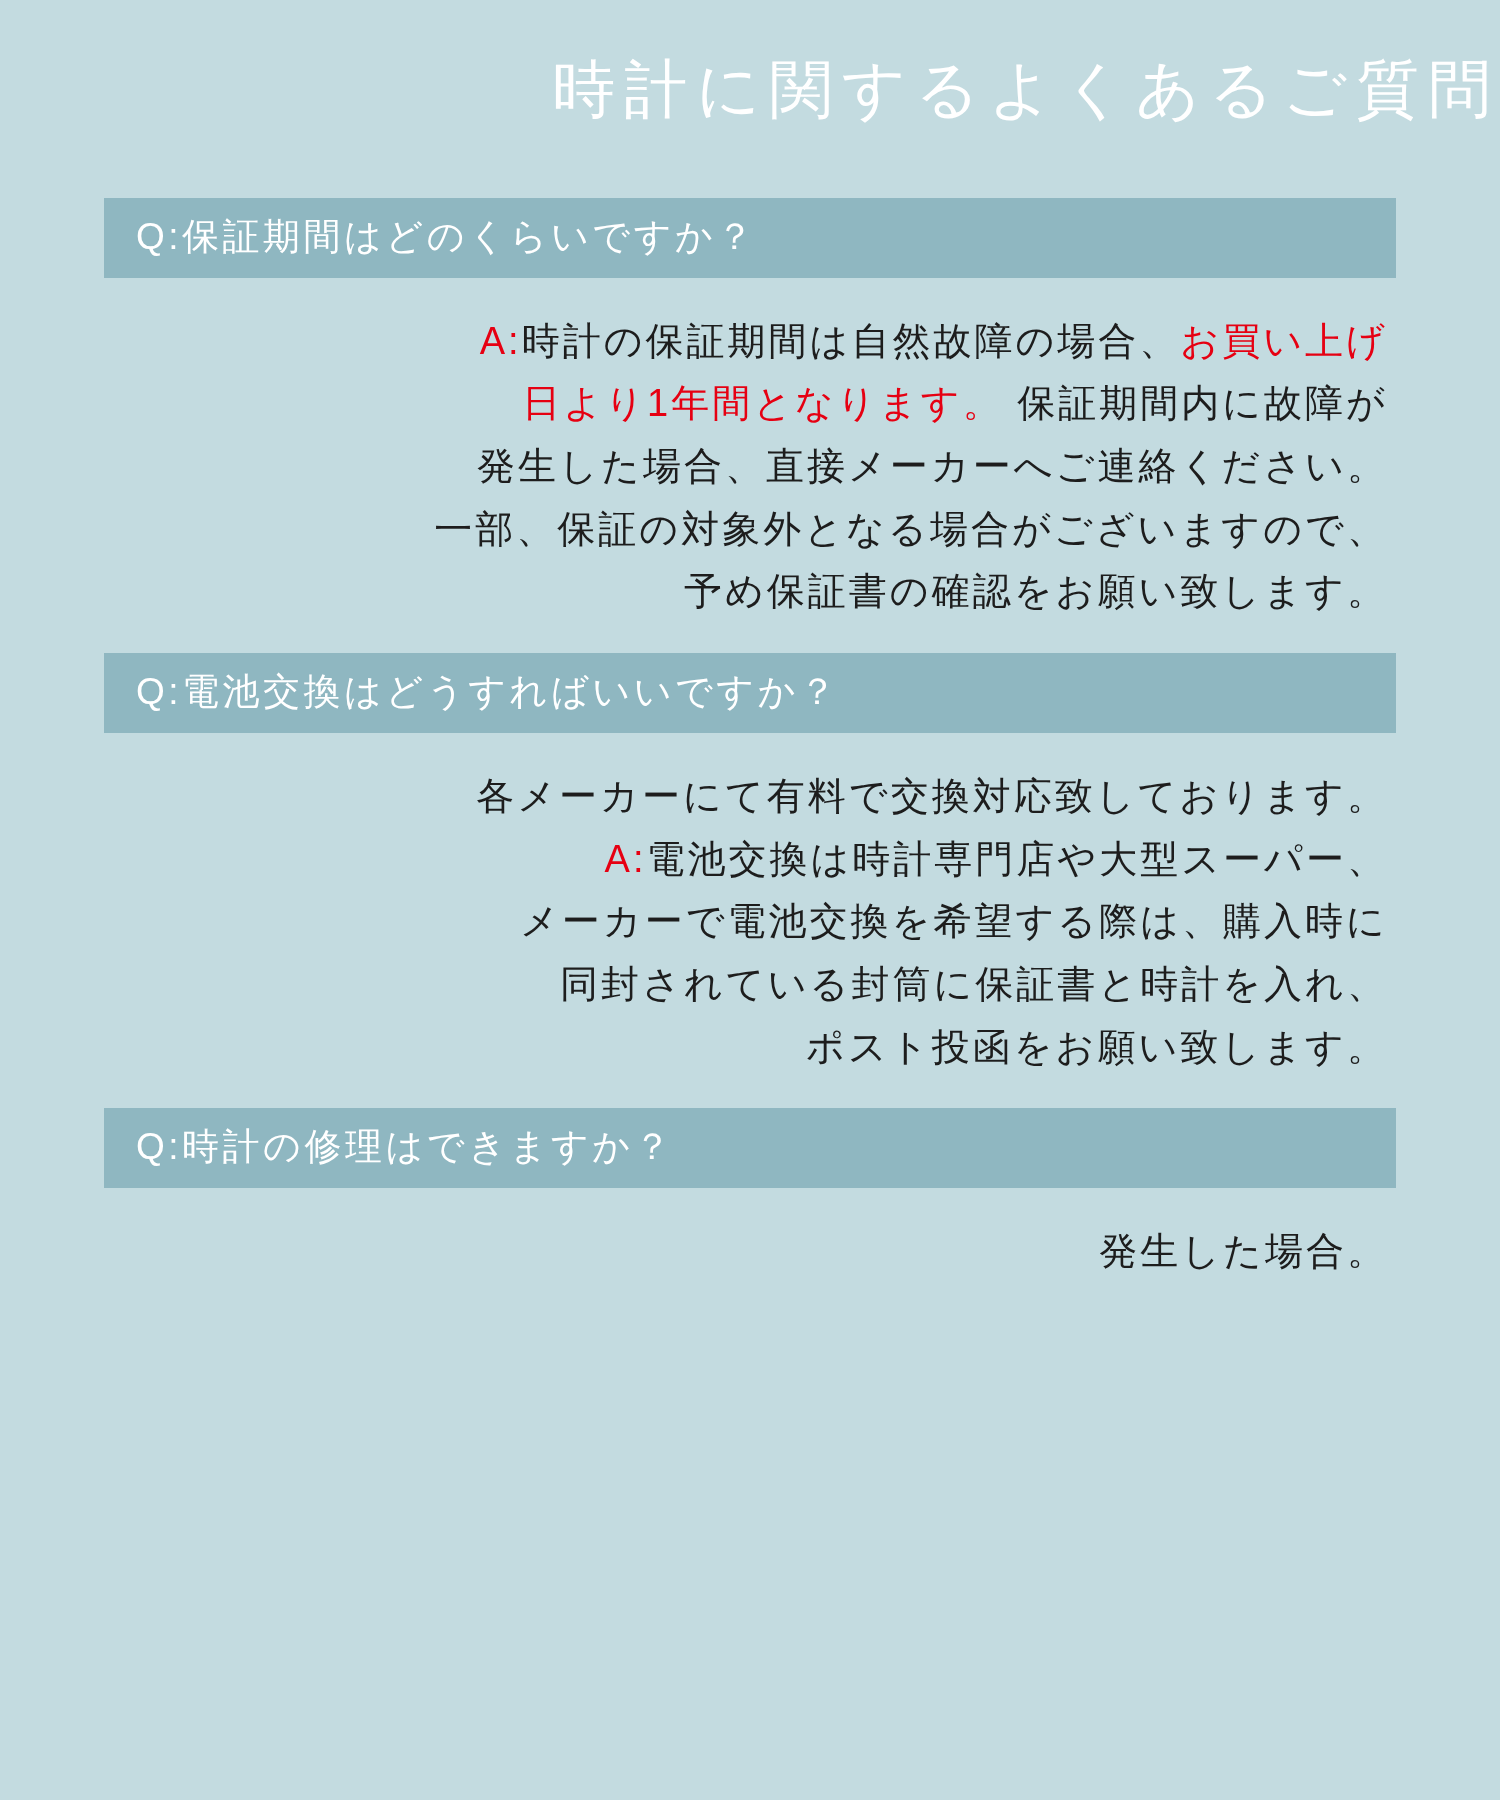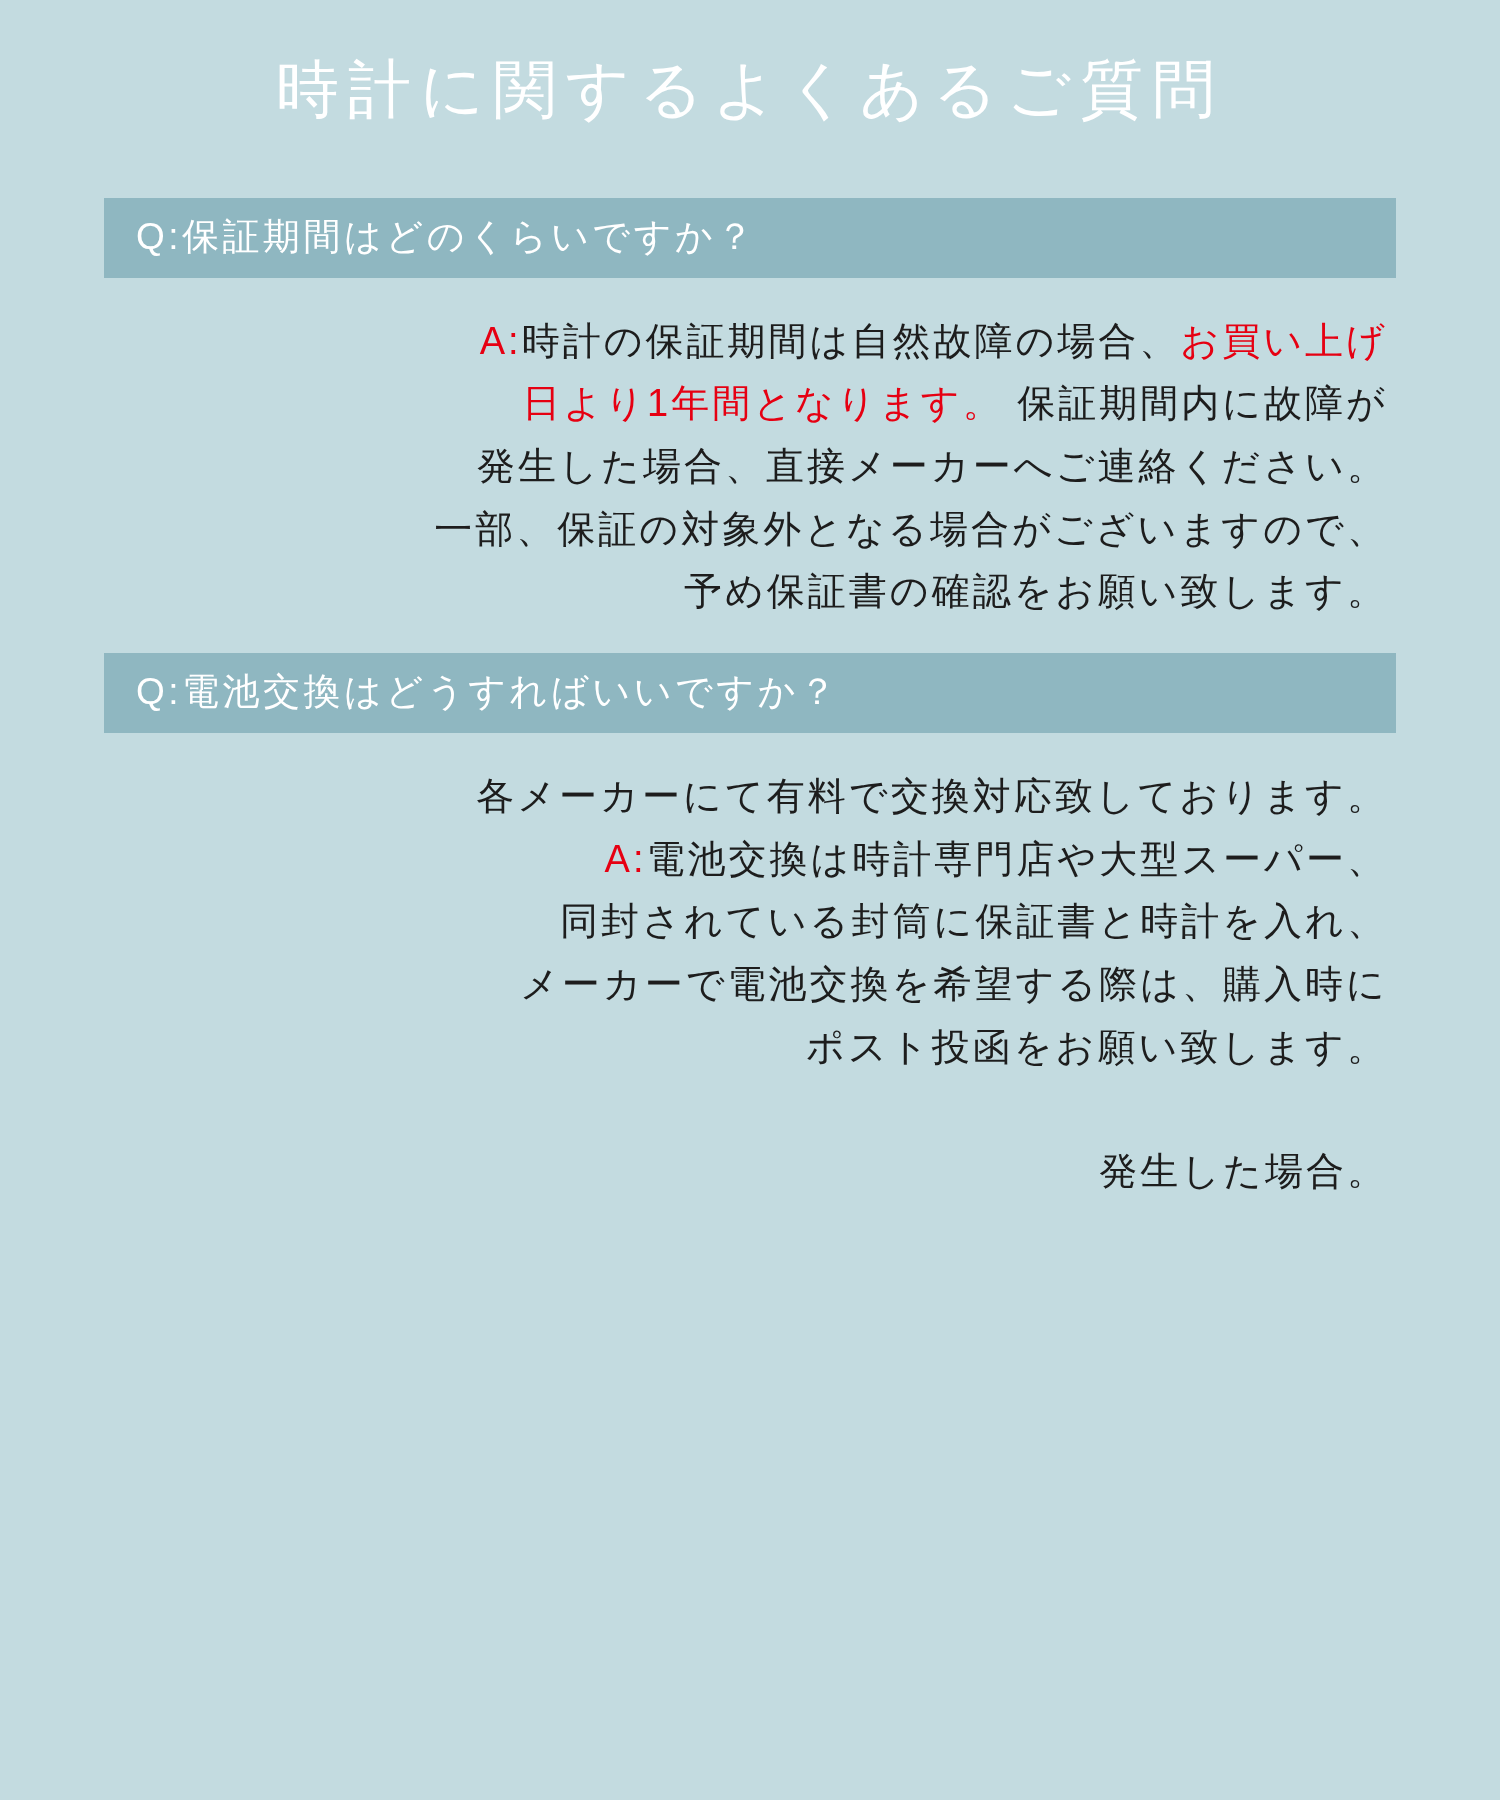--- a/index.html
+++ b/index.html
@@ -14,21 +14,21 @@
     overflow: hidden;
   }
   .page {
     width: 1500px;
     min-height: 1800px;
     box-sizing: border-box;
     padding: 0;
     position: relative;
   }
   .page-title {
-    text-align: center;
+    text-align: right;
     color: #ffffff;
     font-size: 63px;
     letter-spacing: 9px;
     font-weight: normal;
     margin: 0;
     padding: 52px 0 0 0;
     line-height: 1.2;
   }
   .faq-list {
     margin: 0;
@@ -90,26 +90,27 @@
         <span class="a-line">一部、保証の対象外となる場合がございますので、</span>
         <span class="a-line">予め保証書の確認をお願い致します。</span>
       </div>
     </div>
 
     <div class="faq-item">
       <div class="q-bar">Q:電池交換はどうすればいいですか？</div>
       <div class="a-block">
         <span class="a-line">各メーカーにて有料で交換対応致しております。</span>
         <span class="a-line"><span class="a-marker">A:</span><span>電池交換は時計専門店や大型スーパー、</span></span>
+        <span class="a-line">メーカーで電池交換を希望する際は、購入時に</span>
         <span class="a-line">同封されている封筒に保証書と時計を入れ、</span>
-        <span class="a-line">メーカーで電池交換を希望する際は、購入時に</span>
         <span class="a-line">ポスト投函をお願い致します。</span>
       </div>
     </div>
 
     <div class="faq-item">
+      <div class="q-bar">Q:時計の修理はできますか？</div>
       <div class="a-block">
         <span class="a-line">発生した場合。</span>
       </div>
     </div>
 
   </div>
 </div>
 
 </body></html>

